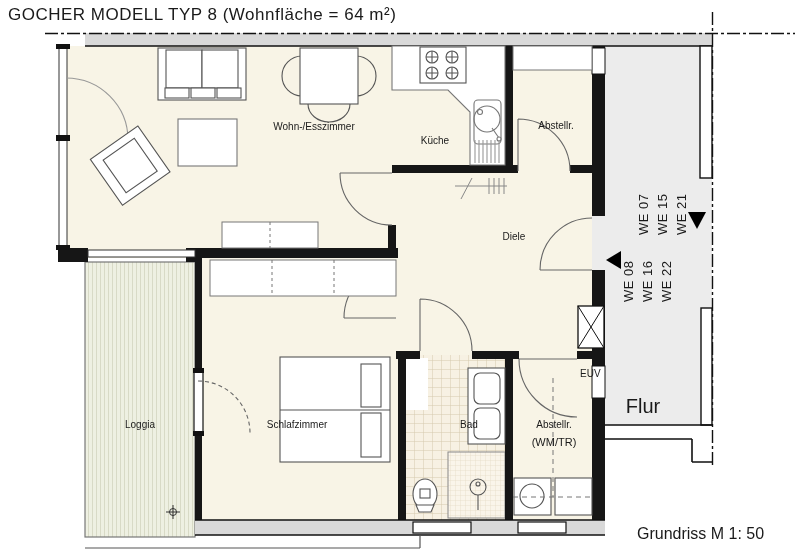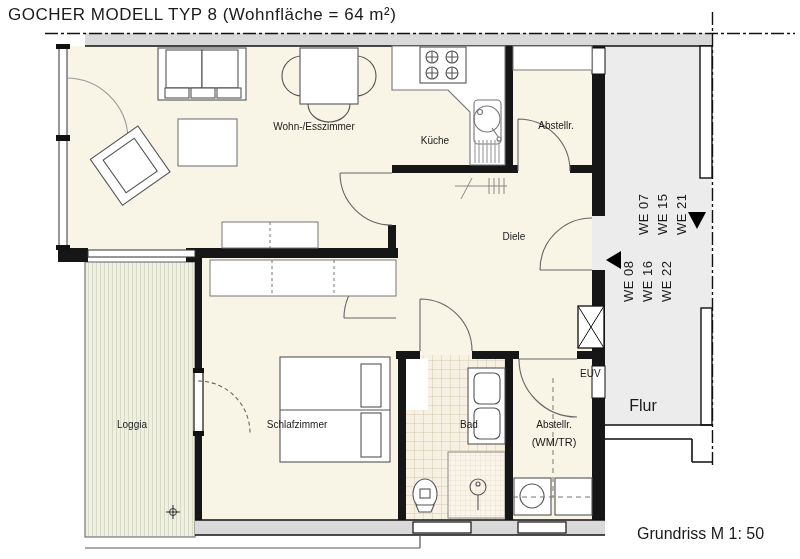--- a/index.html
+++ b/index.html
@@ -215,22 +215,22 @@
   <div id="scale-note">Grundriss M 1: 50</div>
 
   <div class="lbl center" style="left:314px;top:126px;">Wohn-/Esszimmer</div>
   <div class="lbl center" style="left:435px;top:140px;">Küche</div>
   <div class="lbl center" style="left:556px;top:125px;">Abstellr.</div>
   <div class="lbl center" style="left:494px;top:236px;margin-left:20px;">Diele</div>
   <div class="lbl center" style="left:297px;top:424px;">Schlafzimmer</div>
   <div class="lbl center" style="left:432px;top:424px;margin-left:37px;">Bad</div>
   <div class="lbl center" style="left:554px;top:424px;">Abstellr.</div>
   <div class="lbl center" id="sub-lbl" style="left:554px;top:442px;">(WM/TR)</div>
-  <div class="lbl center" style="left:132px;top:424px;">Loggia</div>
-  <div class="lbl center" style="left:643px;top:406px;font-size:16px;">Flur</div>
+  <div class="lbl center" style="left:140px;top:424px;">Loggia</div>
+  <div class="lbl center" style="left:643px;top:406px;font-size:20px;">Flur</div>
 
   <div class="we" style="left:636px;top:235px;">WE 07</div>
   <div class="we" style="left:655px;top:235px;">WE 15</div>
   <div class="we" style="left:674px;top:235px;">WE 21</div>
   <div class="we" style="left:621px;top:302px;">WE 08</div>
   <div class="we" style="left:640px;top:302px;">WE 16</div>
   <div class="we" style="left:659px;top:302px;">WE 22</div>
 
   <div id="euv-lbl">EUV</div>
 </div>

